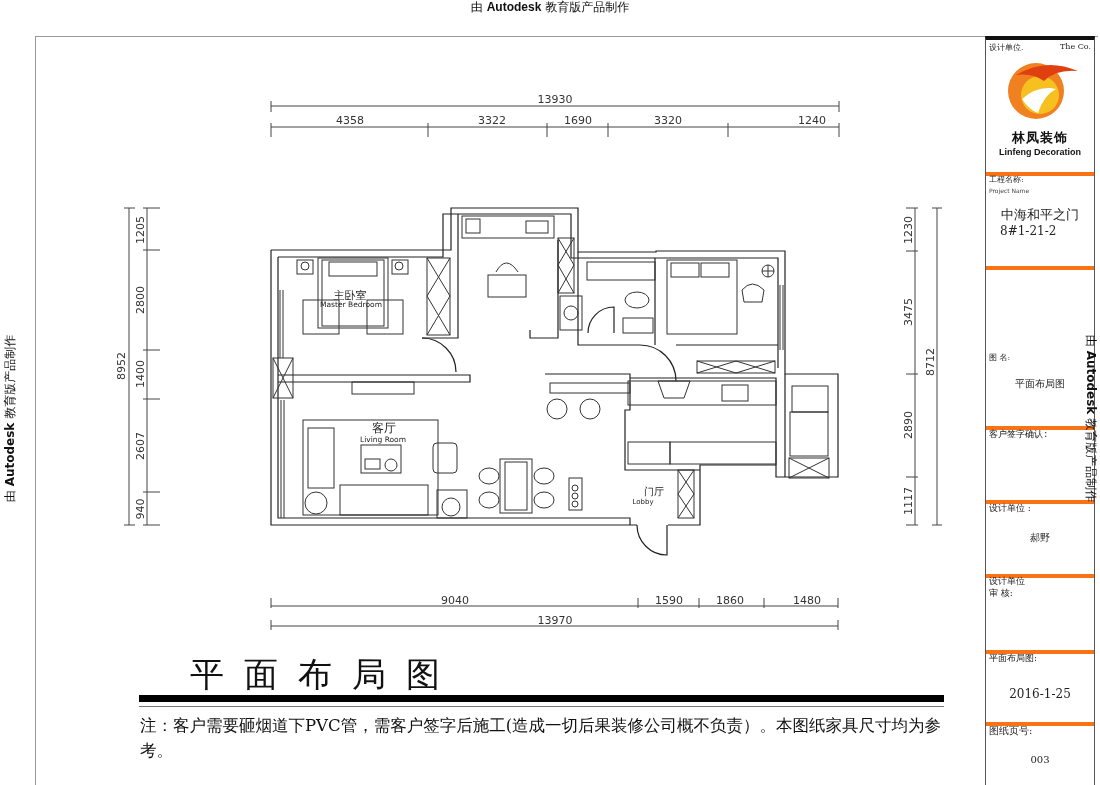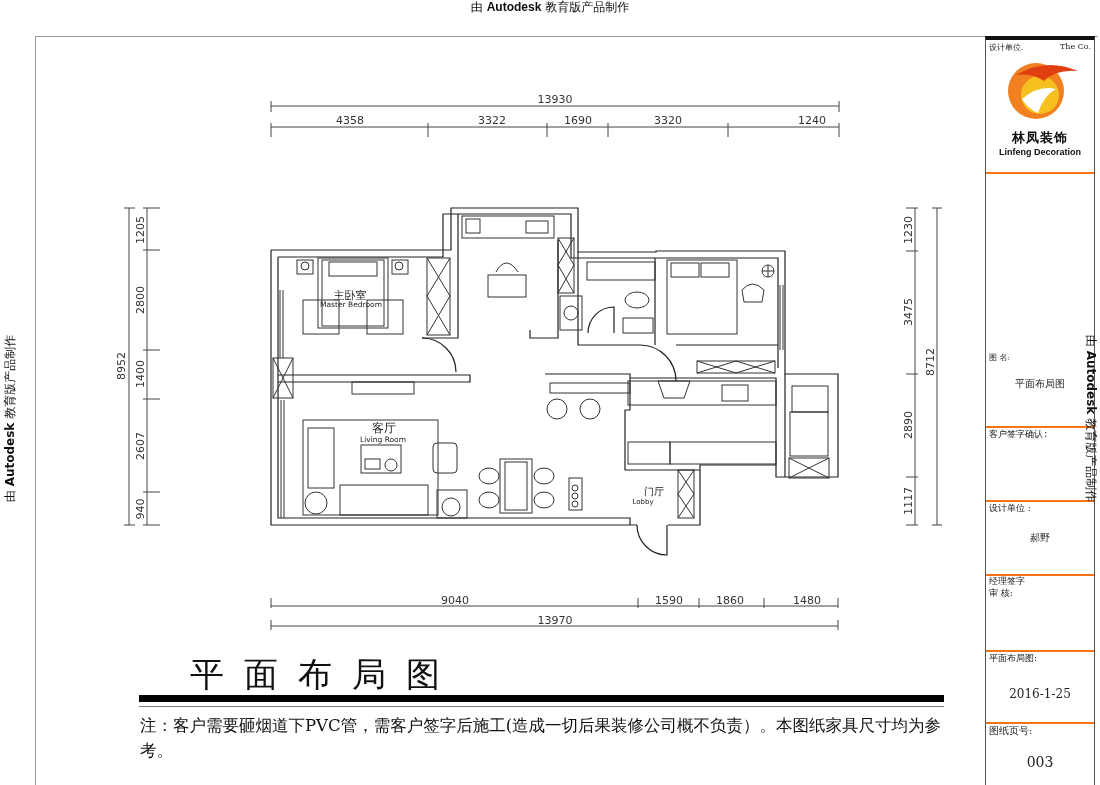--- a/index.html
+++ b/index.html
@@ -3,21 +3,21 @@
 <meta charset="utf-8">
 <style>
   html,body{margin:0;padding:0;background:#fff;}
   body{width:1100px;height:785px;position:relative;overflow:hidden;font-family:"DejaVu Sans","Liberation Sans",sans-serif;color:#111;}
   .wm-top{position:absolute;top:0;left:0;width:1100px;text-align:center;font-size:12px;line-height:15px;}
   .wm-top b{font-family:"Liberation Sans",sans-serif;font-weight:bold;}
   .wm-left{position:absolute;left:-95px;top:410px;width:210px;text-align:center;transform:rotate(-90deg);font-size:12px;}
   .wm-right{position:absolute;left:985px;top:410px;width:210px;text-align:center;transform:rotate(90deg);font-size:12px;}
   .sheet{position:absolute;left:35px;top:36px;width:1062px;height:748px;border-top:1px solid #999;border-left:1px solid #999;}
   .tb{position:absolute;left:985px;top:36px;width:108px;height:748px;border:1px solid #555;border-top:4px solid #111;background:#fff;}
-  .tb .cell{position:absolute;left:0;width:108px;border-bottom:2px solid #f97316;}
+  .tb .cell{position:absolute;left:0;width:108px;border-bottom:4px solid #f97316;}
   .tb .lbl{font-family:"DejaVu Serif",serif;font-size:8px;padding:2px 3px;color:#222;}
   .tb .val{font-family:"DejaVu Serif",serif;text-align:center;color:#222;}
   .tb .small{font-size:6px;color:#444;padding:0 3px;}
   .notes{font-family:"DejaVu Serif",serif;font-size:5.5px;line-height:9px;padding:2px 6px;color:#333;text-indent:8px;}
   .logo-cn{font-weight:bold;font-size:13px;text-align:center;letter-spacing:1px;color:#111;margin-top:2px;}
   .logo-en{font-weight:bold;font-size:9px;text-align:center;color:#111;font-family:"Liberation Sans",sans-serif;}
   .title{position:absolute;left:190px;top:652px;font-size:34px;letter-spacing:20px;font-family:"DejaVu Sans",sans-serif;}
   .bar{position:absolute;left:139px;top:695px;width:805px;height:7px;background:#000;}
   .bar2{position:absolute;left:139px;top:706px;width:805px;height:1px;background:#777;}
   .note{position:absolute;left:140px;top:713px;width:810px;font-family:"DejaVu Serif",serif;font-size:16.5px;line-height:25px;color:#111;}
@@ -250,38 +250,44 @@
     </div>
     <svg width="108" height="68" viewBox="0 0 108 68">
       <circle cx="50" cy="36" r="28" fill="#f08020"></circle>
       <circle cx="54" cy="40" r="19" fill="#f5c020"></circle>
       <path d="M30,20 Q60,2 92,16 Q70,14 58,26 Q46,18 30,20 Z" fill="#e04010"></path>
       <path d="M36,44 Q52,30 70,34 Q58,40 52,58 Q42,54 36,44 Z" fill="#fff"></path>
     </svg>
     <div class="logo-cn">林凤装饰</div>
     <div class="logo-en">Linfeng Decoration</div>
   </div>
+  <div class="cell" style="top:132px;height:94px;">
+    <div class="lbl">工程名称:</div>
+    <div class="small">Project Name</div>
+    <div class="val" style="font-size:13px;margin-top:12px;">中海和平之门</div>
+    <div class="val" style="font-size:12px;text-align:left;padding-left:14px;">8#1-21-2</div>
+  </div>
   <div class="cell" style="top:310px;height:76px;">
     <div class="lbl">图  名:</div>
     <div class="val" style="font-size:10px;margin-top:12px;">平面布局图</div>
   </div>
   <div class="cell" style="top:386px;height:74px;">
     <div class="lbl" style="font-size:9px;font-family:Liberation Mono, monospace;">客户签字确认:</div>
   </div>
   <div class="cell" style="top:460px;height:74px;">
     <div class="lbl" style="font-size:9px;">设计单位 :</div>
     <div class="val" style="font-size:10px;margin-top:14px;">郝野</div>
   </div>
   <div class="cell" style="top:534px;height:76px;">
-    <div class="lbl" style="font-size:9px;line-height:10px;">经理签字</div>
+    <div class="lbl" style="font-size:9px;line-height:10px;">设计单位</div>
     <div class="lbl" style="font-size:9px;line-height:10px;padding-top:0;">审  核:</div>
   </div>
   <div class="cell" style="top:610px;height:72px;">
     <div class="lbl" style="font-size:9px;">平面布局图:</div>
     <div class="val" style="font-size:12px;margin-top:20px;">2016-1-25</div>
   </div>
   <div class="cell" style="top:682px;height:62px;border-bottom:none;">
     <div class="lbl" style="font-size:10px;">图纸页号:</div>
-    <div class="val" style="font-size:14px;margin-top:14px;">003</div>
+    <div class="val" style="font-size:10px;margin-top:14px;">003</div>
   </div>
 </div>
 
 <div class="wm-right"><span>由</span> <b>Autodesk</b> <span>教育版产品制作</span></div>
 
 </body></html>

